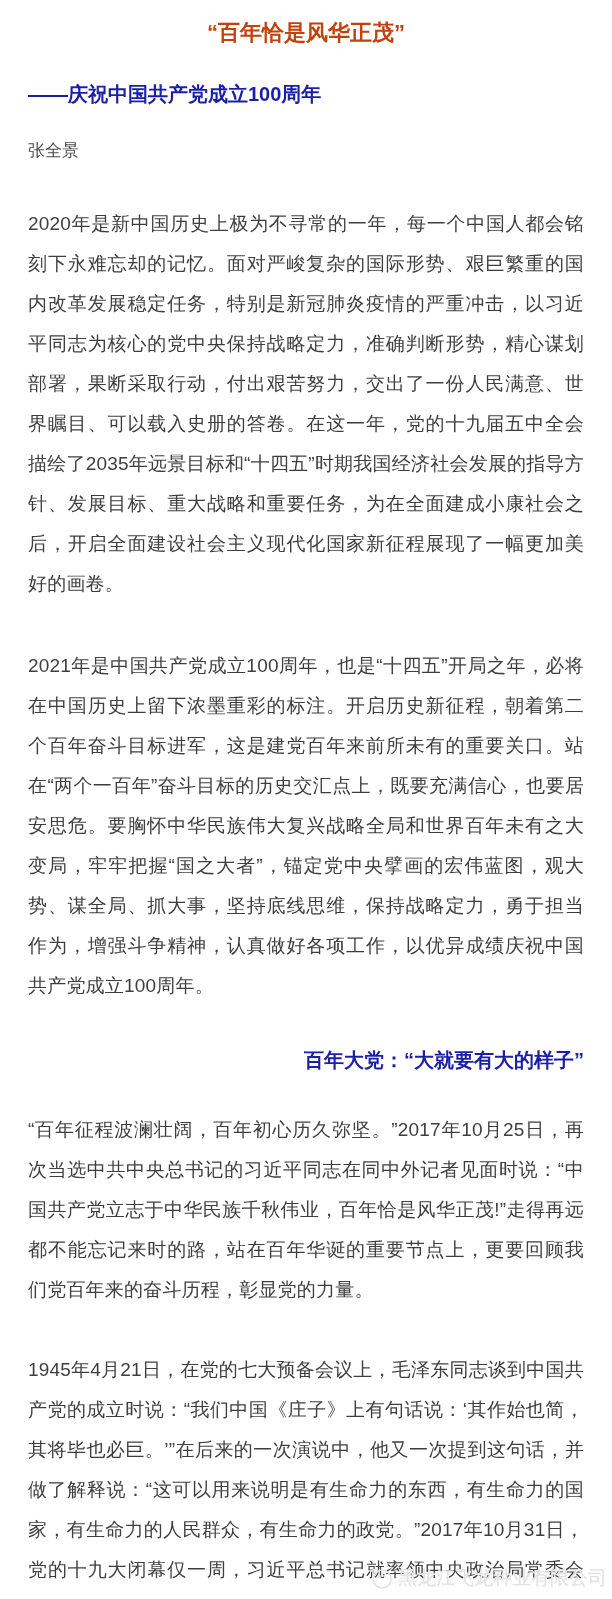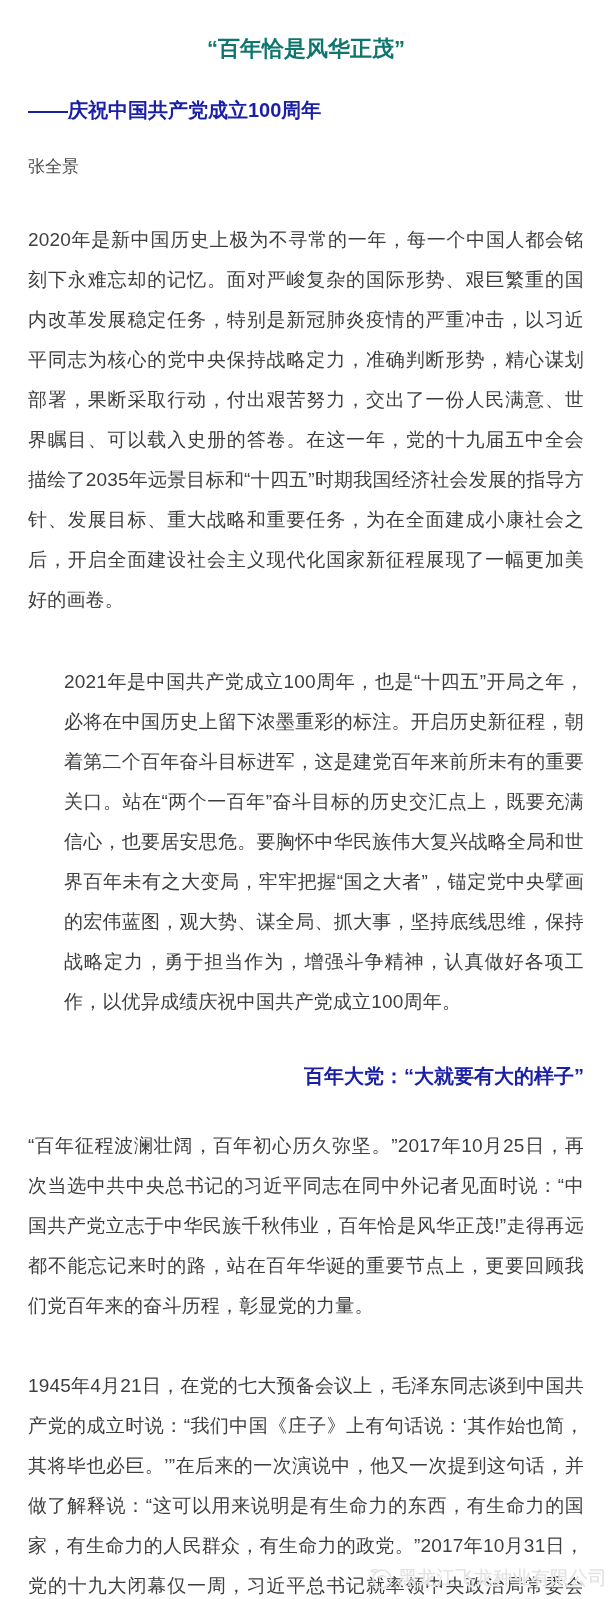--- a/index.html
+++ b/index.html
@@ -12,26 +12,26 @@
     width: 612px;
     height: 1599px;
     margin: 0 auto;
     background: #ffffff;
     box-sizing: border-box;
     padding: 18px 28px 0 28px;
     overflow: hidden;
     font-family: "Liberation Sans", sans-serif;
   }
   .article-title {
-    margin: 16px;
+    margin: 0;
     font-size: 22px;
     line-height: 30px;
     font-weight: bold;
     text-align: center;
-    color: #0f766e;
+    color: #c2410c;
   }
   .article-subtitle {
     margin: 32px 0 0 0;
     font-size: 20px;
     line-height: 28px;
     font-weight: bold;
     color: #1a1fa5;
   }
   .article-author {
     margin: 30px 0 0 0;
@@ -43,21 +43,21 @@
   }
   .body-paragraph {
     font-size: 19px;
     line-height: 40px;
     color: #3e3e3e;
     text-align: justify;
     margin: 0;
     letter-spacing: 0.2px;
   }
   .p-intro-1 { margin-top: 40px; }
-  .p-intro-2 { margin-top: 42px; margin-left: 36px; }
+  .p-intro-2 { margin-top: 42px; }
   .section-heading {
     margin: 40px 0 0 0;
     font-size: 20px;
     line-height: 28px;
     font-weight: bold;
     text-align: right;
     color: #1a1fa5;
   }
   .p-sec-1 { margin-top: 36px; }
   .p-sec-2 { margin-top: 40px; }

